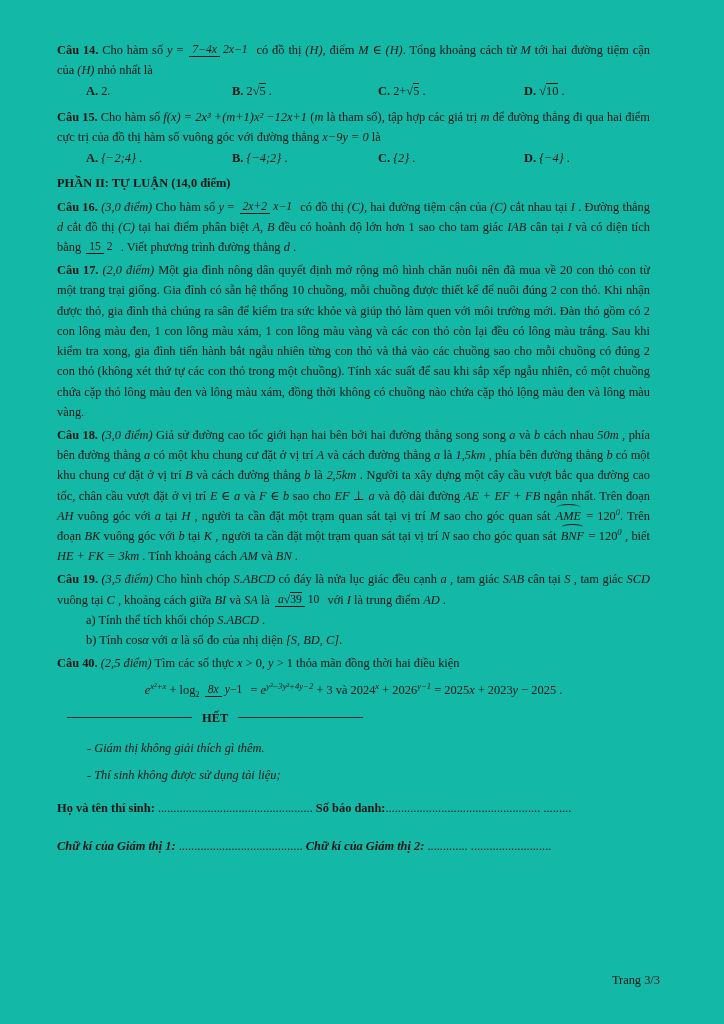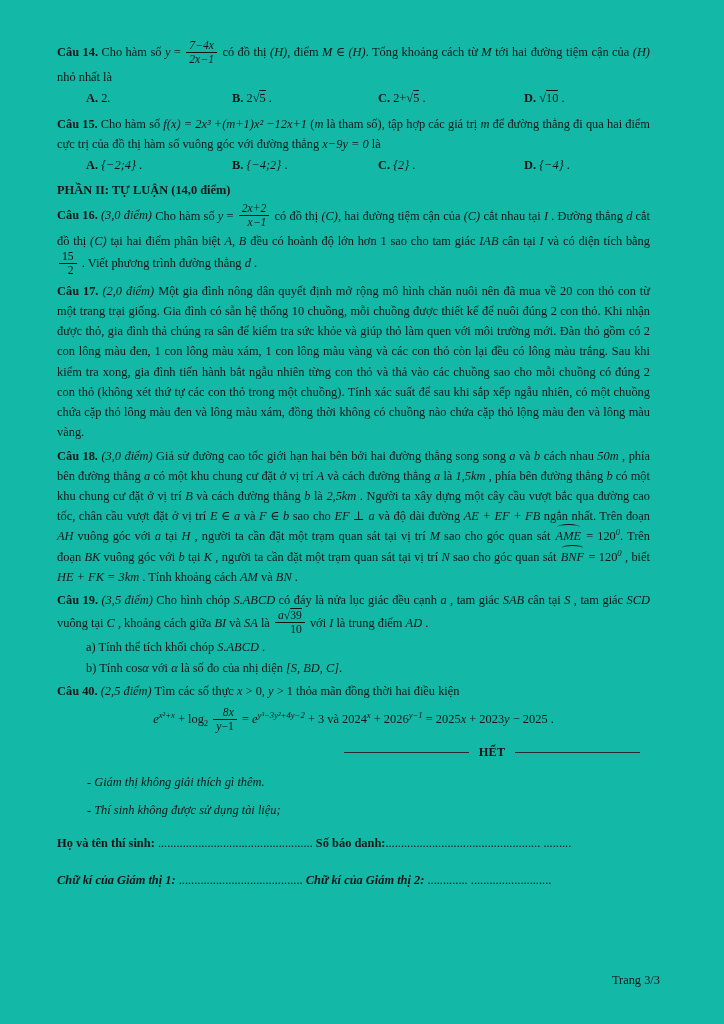--- a/index.html
+++ b/index.html
@@ -14,33 +14,33 @@
   .lbl{font-weight:bold}
   .score{}
   .mi{font-style:italic}
   .opts{display:flex;padding-left:29px;margin:1px 0 5px}
   .opt{flex:0 0 146px}
   .opt:last-child{flex:1 1 auto}
   .okey{font-weight:bold}
   .heading{font-weight:bold;margin:4px 0 3px}
   sup{font-size:0.7em;font-style:italic;line-height:0}
   sub{font-size:0.7em;line-height:0}
-  .frac{display:inline-flex;flex-direction:column;text-align:right;vertical-align:middle;
+  .frac{display:inline-flex;text-align:left;vertical-align:middle;
         line-height:1.12;margin:0 2px;font-size:0.94em;transform:translateY(-1px)}
   .fnum{border-bottom:1px solid #151515;padding:0 3px}
   .fden{padding:0 3px}
   .sqrt{white-space:nowrap}
   .sqrt::before{content:"√"}
   .rad{border-top:1px solid #151515}
   .hat{display:inline-block;position:relative;padding:0 1px;font-style:italic}
   .hat::before{content:"";position:absolute;left:8%;right:8%;top:-2px;height:5px;
                border-top:1px solid #151515;border-radius:100% 100% 0 0/100% 100% 0 0}
   .subitem{padding-left:29px;text-align:justify}
   .equation{text-align:center;margin:6px 0 8px}
-  .het{display:flex;align-items:center;justify-content:flex-end;margin:4px 0 10px;font-weight:bold}
+  .het{display:flex;align-items:center;justify-content:flex-start;margin:4px 0 10px;font-weight:bold}
   .dash{width:125px;border-top:1.2px solid #2c2c2c;margin:0 10px}
   .note{font-style:italic;margin:0 0 7px 30px}
   .fill{margin-top:13px;font-weight:bold}
   .fill .dots{font-weight:normal}
   .sig{margin-top:17px;font-weight:bold;font-style:italic}
   .sig .dots{font-weight:normal;font-style:normal}
   .pagenum{position:absolute;right:64px;bottom:34px;font-weight:normal}
 </style>
 </head>
 <body>

